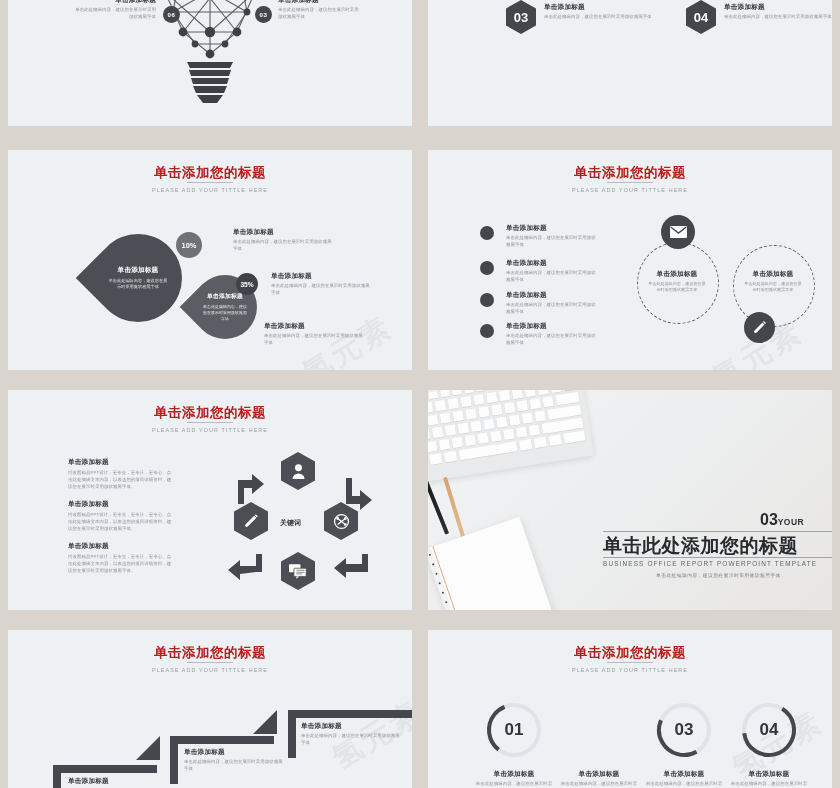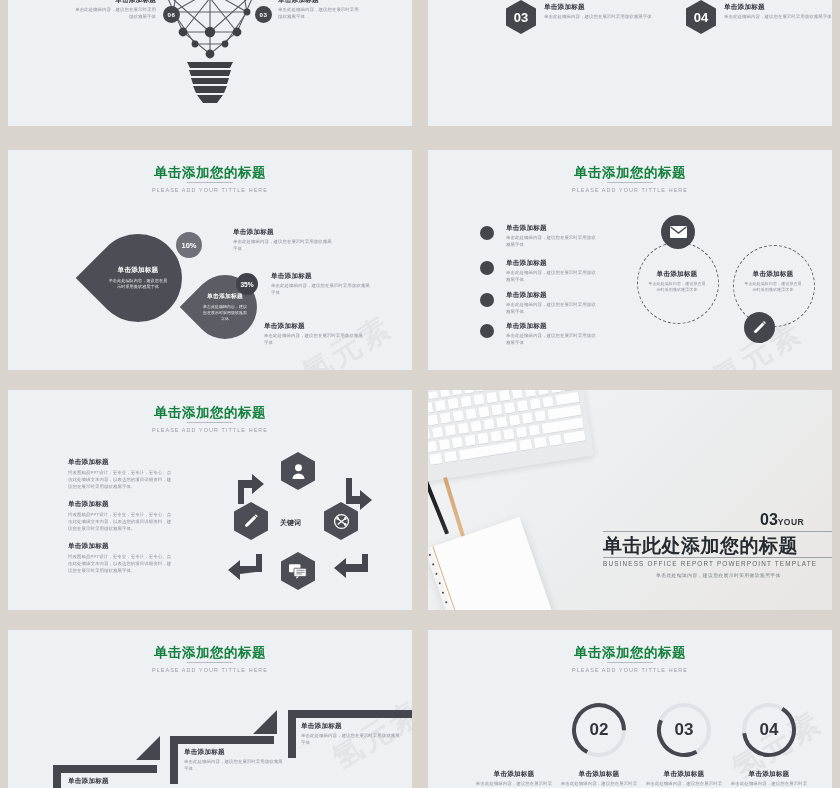--- a/index.html
+++ b/index.html
@@ -21,21 +21,21 @@
   }
   
   .cell.r1 .slide{top:-42px;bottom:14px;}
   .cell.r2 .slide{top:10px;bottom:10px;}
   .cell.r3 .slide{top:10px;bottom:10px;}
   .cell.r4 .slide{top:10px;bottom:-60px;}
 
   
   .s-title{
     position:absolute;left:0;right:0;text-align:center;
-    font-size:13.5px;font-weight:bold;color:#15803d;letter-spacing:.5px;
+    font-size:13.5px;font-weight:bold;color:#b91c1c;letter-spacing:.5px;
   }
   .s-title-rule{
     position:absolute;left:50%;transform:translateX(-50%);
     width:46px;height:1px;background:#b9bdc2;
   }
   .s-sub{
     position:absolute;left:0;right:0;text-align:center;
     font-size:5.4px;color:#9aa0a7;letter-spacing:1.1px;
   }
 
@@ -529,32 +529,32 @@
   </div>
 
   <div class="cell r4">
     <div class="slide">
       <div class="s-title" style="top:14px;">单击添加您的标题</div>
       <div class="s-title-rule" style="top:32px;"></div>
       <div class="s-sub" style="top:37px;">PLEASE ADD YOUR TITTLE HERE</div>
 
       <div class="wm" style="left:300px;top:95px;">氢元素</div>
 
-      <div class="ring-blk" style="left:46px;top:140px;">
-        <div class="h-ttl">单击添加标题</div>
-        <div class="h-bdy" style="margin-top:2px;">单击此处编辑内容，建议您在展示时采用微软雅黑字体</div>
-      </div>
-
-      <div class="ring" style="left:142px;top:71px;">
+      <div class="ring" style="left:57px;top:71px;">
         <svg width="58" height="58" viewBox="0 0 58 58">
           <circle cx="29" cy="29" r="25" fill="none" stroke="#dfe3e7" stroke-width="4"></circle>
-          <circle cx="29" cy="29" r="25" fill="none" stroke="#44484e" stroke-width="4" stroke-dasharray="105 52" stroke-linecap="butt" transform="rotate(118 29 29)"></circle>
+          <circle cx="29" cy="29" r="25" fill="none" stroke="#44484e" stroke-width="4" stroke-dasharray="52 105" stroke-linecap="butt" transform="rotate(128 29 29)"></circle>
         </svg>
-        <div class="ring-num">02</div>
-      </div>
+        <div class="ring-num">01</div>
+      </div>
+      <div class="ring-blk" style="left:46px;top:140px;">
+        <div class="h-ttl">单击添加标题</div>
+        <div class="h-bdy" style="margin-top:2px;">单击此处编辑内容，建议您在展示时采用微软雅黑字体</div>
+      </div>
+
       <div class="ring-blk" style="left:131px;top:140px;">
         <div class="h-ttl">单击添加标题</div>
         <div class="h-bdy" style="margin-top:2px;">单击此处编辑内容，建议您在展示时采用微软雅黑字体</div>
       </div>
 
       <div class="ring" style="left:227px;top:71px;">
         <svg width="58" height="58" viewBox="0 0 58 58">
           <circle cx="29" cy="29" r="25" fill="none" stroke="#dfe3e7" stroke-width="4"></circle>
           <circle cx="29" cy="29" r="25" fill="none" stroke="#44484e" stroke-width="4" stroke-dasharray="62 95" stroke-linecap="butt" transform="rotate(60 29 29)"></circle>
         </svg>

